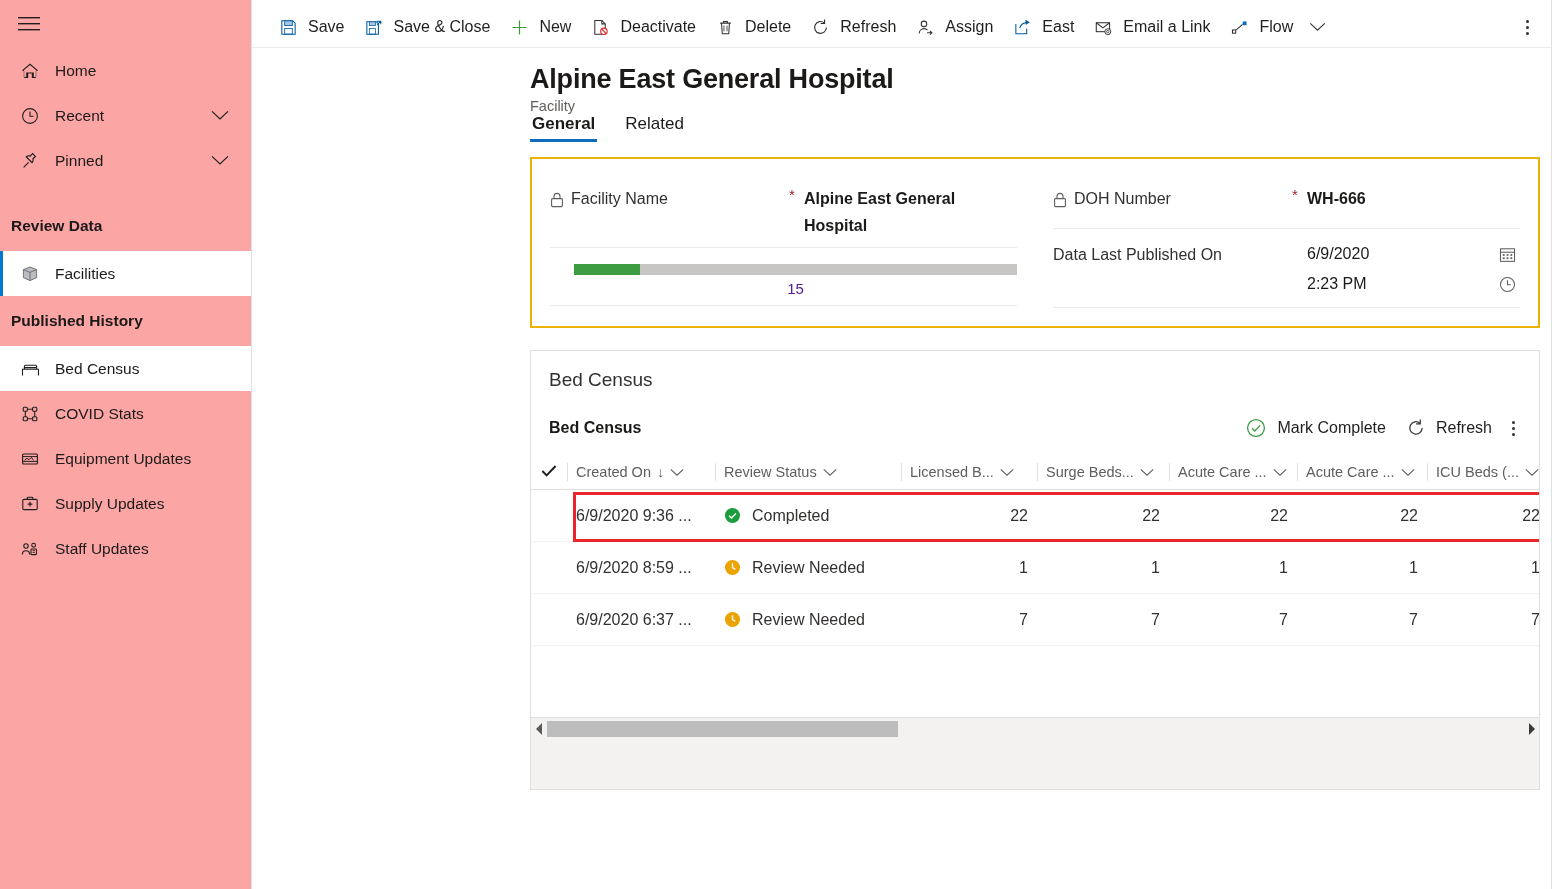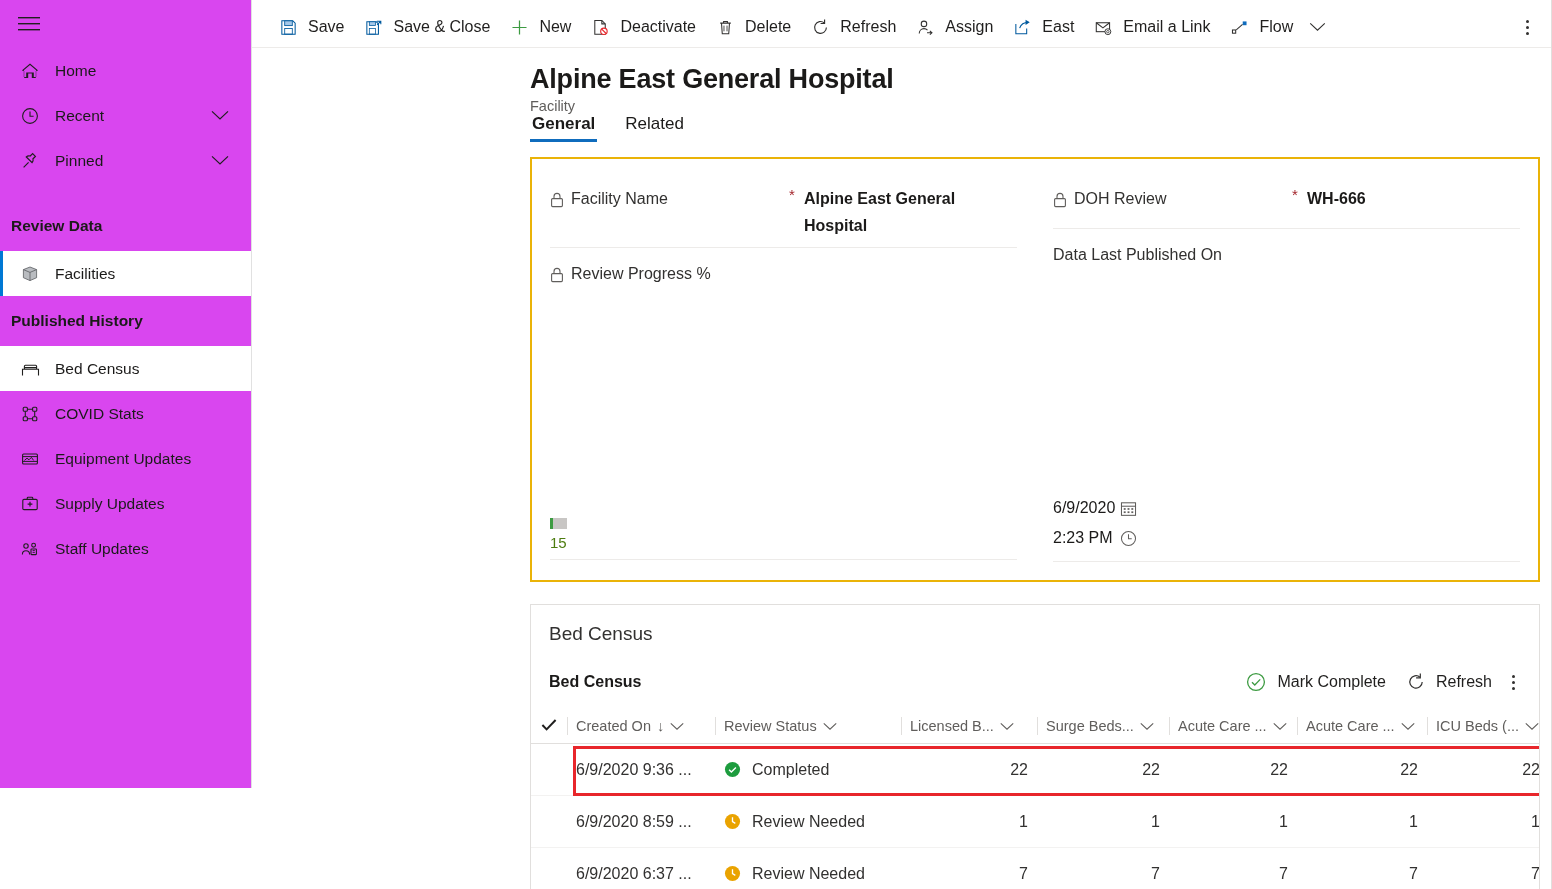--- a/index.html
+++ b/index.html
@@ -6,22 +6,22 @@
   html, body {
     width: 1552px; height: 889px;
     font-family: "Liberation Sans", sans-serif;
     background: #ffffff;
     overflow: hidden;
   }
   .app { display: flex; width: 1552px; height: 889px; }
 
   
   .sidebar {
-    width: 252px; height: 788px;
-    background: #d946ef;
+    width: 252px; height: 889px;
+    background: #fca5a5;
     border-right: 1px solid #e1e1e1;
     flex: 0 0 252px;
     position: relative;
   }
   .hamburger {
     height: 48px; display: flex; align-items: center; padding-left: 18px;
     cursor: pointer;
   }
   .hamburger svg { display: block; }
   .nav-item {
@@ -90,38 +90,38 @@
   
   .card {
     margin: 15px 12px 0 278px; border: 2px solid #eab308;
     background: #fff; display: flex; padding: 14px 0 18px 0;
   }
   .col { flex: 1 1 50%; padding: 0 18px; }
   .frow {
     display: flex; align-items: flex-start; min-height: 56px;
     border-bottom: 1px solid #edebe9; padding: 10px 0 8px 0;
   }
-  .frow:last-child { border-bottom: 1px solid #edebe9; flex-direction: column; }
+  .frow:last-child { border-bottom: 1px solid #edebe9; }
   .flabel {
     width: 230px; flex: 0 0 230px; display: flex; align-items: flex-start;
     font-size: 16px; color: #323130; padding-top: 2px; line-height: 27px;
   }
   .lock { margin-right: 7px; flex: 0 0 auto; padding-top: 4px; }
   .req { color: #a4262c; font-size: 15px; width: 24px; flex: 0 0 24px; text-align: center; padding-top: 3px;}
   .fval { flex: 1 1 auto; font-size: 16px; color: #1b1a19; font-weight: 600; padding-top: 2px; line-height: 27px;}
   .datetime-wrap { flex: 1 1 auto; }
   .dt-line { display: flex; align-items: center; height: 30px; }
   .dt-val { font-size: 16px; color: #1b1a19; flex: 1 1 auto; }
   .dt-ico { width: 26px; flex: 0 0 26px; display:flex;align-items:center;justify-content:center; cursor:pointer;}
 
   
   .prog-wrap { flex: 1 1 auto; padding-top: 6px; }
   .prog-track { height: 11px; background: #c8c6c4; width: 100%; }
   .prog-fill { height: 11px; background: #3d9b42; }
-  .prog-num { text-align: center; font-size: 15px; color: #4d7c0f; margin-top: 5px; }
+  .prog-num { text-align: center; font-size: 15px; color: #4c1d95; margin-top: 5px; }
 
   
   .gcard {
     margin: 22px 12px 0 278px; border: 1px solid #e1dfdd; background: #fff;
     height: 440px; position: relative; overflow: hidden;
   }
   .gcard-title { font-size: 19px; color: #323130; padding: 18px 0 0 18px; }
   .gsub-row { display: flex; align-items: center; padding: 20px 14px 0 18px; }
   .gsub-title { font-size: 16px; font-weight: 600; color: #1b1a19; }
   .gtools { margin-left: auto; display: flex; align-items: center; }
@@ -448,50 +448,41 @@
                   <path d="M4 6.6V4.4a3 3 0 0 1 6 0v2.2" fill="none" stroke="#605e5c" stroke-width="1.1"></path>
                 </svg>
             </span>
             <span>Facility Name</span>
           </div>
           <div class="req">*</div>
           <div class="fval">Alpine East General Hospital</div>
         </div>
 
         <div class="frow">
-          <div class="flabel">
-            <span class="lock">
-              <svg width="14" height="16" viewBox="0 0 14 16">
-                  <rect x="1.6" y="6.6" width="10.8" height="8" rx="1" fill="none" stroke="#605e5c" stroke-width="1.1"></rect>
-                  <path d="M4 6.6V4.4a3 3 0 0 1 6 0v2.2" fill="none" stroke="#605e5c" stroke-width="1.1"></path>
-                </svg>
-            </span>
-            <span>Review Progress %</span>
-          </div>
           <div class="req"></div>
           <div class="prog-wrap">
             <div class="prog-track" style="background: rgb(200, 198, 196);">
               <div class="prog-fill" id="progfill" style="width: 15%; background: rgb(61, 155, 66);"></div>
             </div>
             <div class="prog-num">15</div>
           </div>
         </div>
       </div>
 
       <div class="col">
 
         <div class="frow">
           <div class="flabel">
             <span class="lock">
               <svg width="14" height="16" viewBox="0 0 14 16">
                   <rect x="1.6" y="6.6" width="10.8" height="8" rx="1" fill="none" stroke="#605e5c" stroke-width="1.1"></rect>
                   <path d="M4 6.6V4.4a3 3 0 0 1 6 0v2.2" fill="none" stroke="#605e5c" stroke-width="1.1"></path>
                 </svg>
             </span>
-            <span>DOH Review</span>
+            <span>DOH Number</span>
           </div>
           <div class="req">*</div>
           <div class="fval">WH-666</div>
         </div>
 
         <div class="frow">
           <div class="flabel">Data Last Published On</div>
           <div class="req"></div>
           <div class="datetime-wrap">
             <div class="dt-line">

